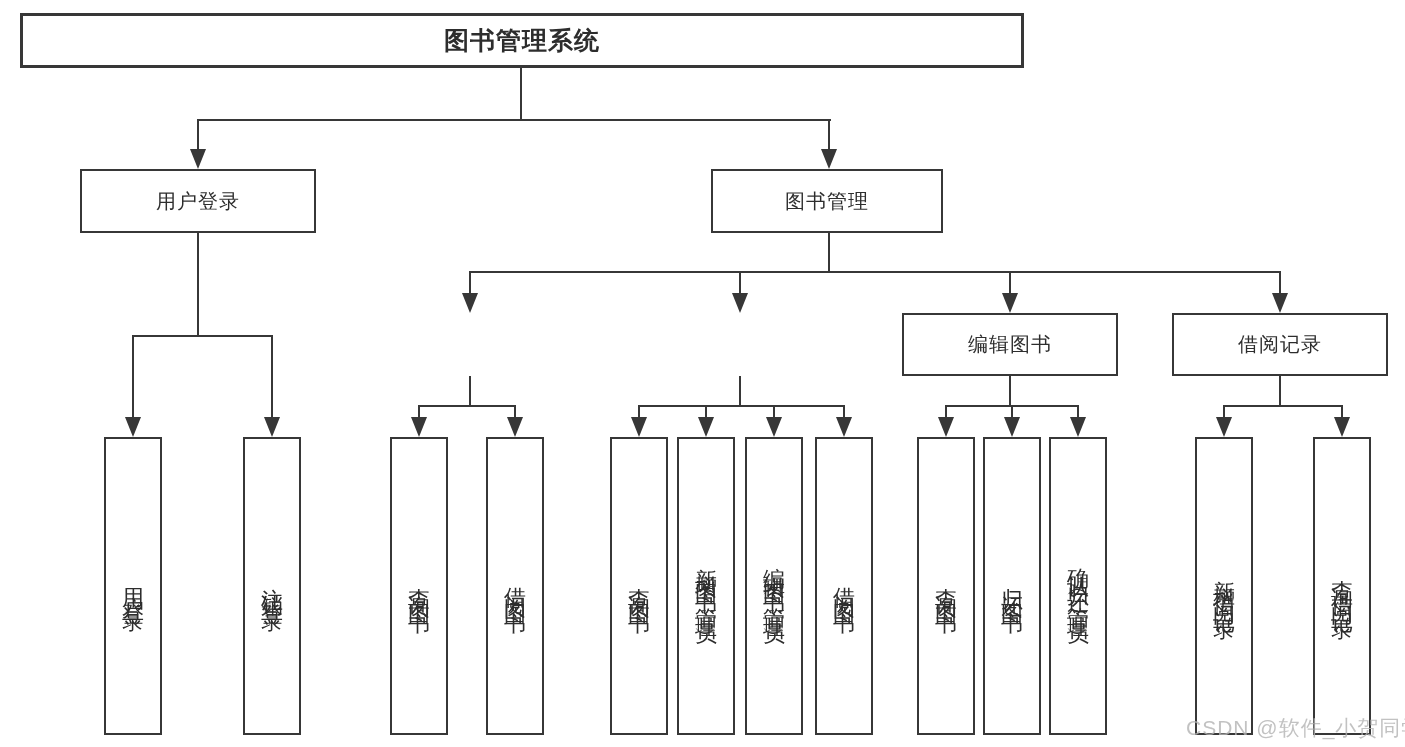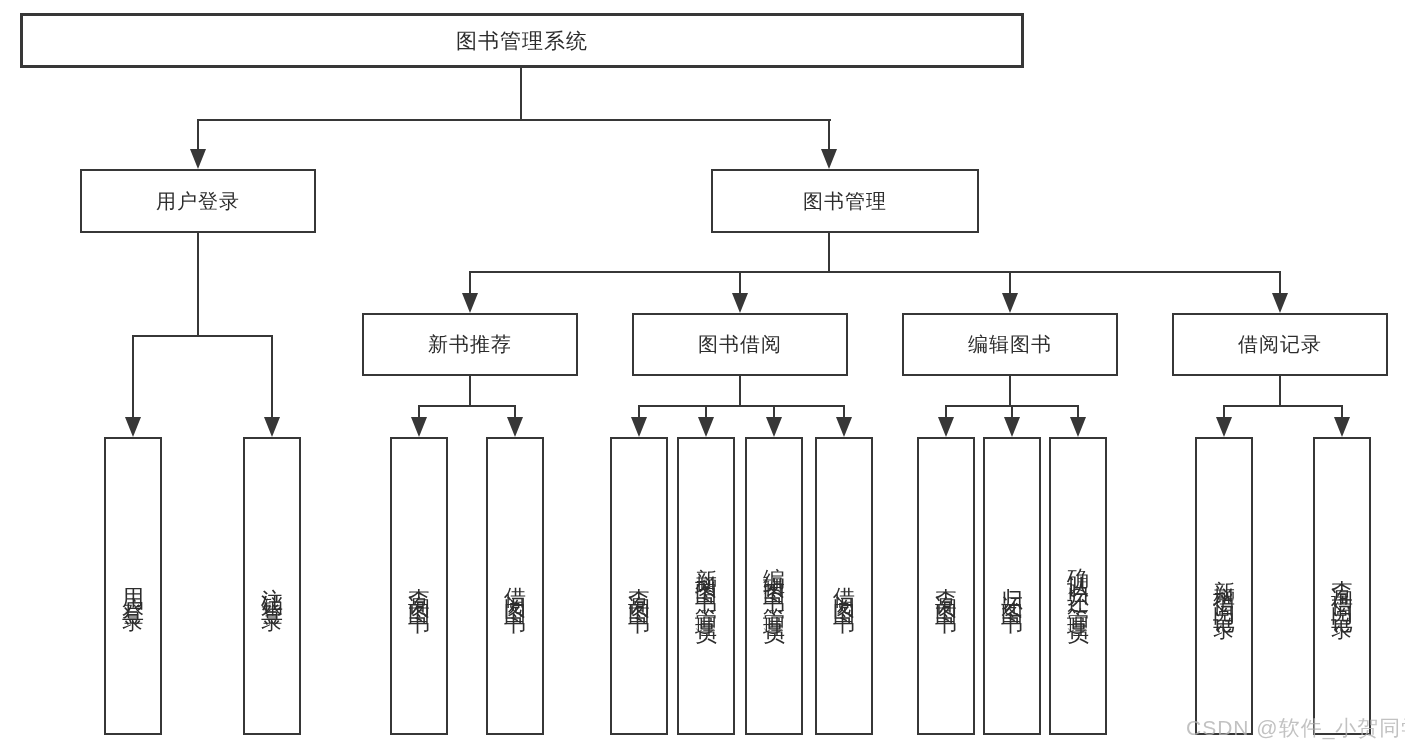--- a/index.html
+++ b/index.html
@@ -6,21 +6,21 @@
   #canvas{
     position:relative;width:1405px;height:747px;background:#fff;overflow:hidden;
     font-family:"Liberation Sans","DejaVu Sans",sans-serif;color:#2d2d2d;
   }
   .box{
     position:absolute;box-sizing:border-box;background:#fff;
     border:2px solid #373737;display:flex;align-items:center;justify-content:center;
   }
   .root-box{border-width:3px;}
   .hlabel{font-size:20px;font-weight:500;letter-spacing:1px;white-space:nowrap;}
-  .root-label{font-size:21px;}
+  .root-label{font-size:25px;font-weight:bold;}
   .leaf{width:58px;top:437px;height:298px;border-width:2.5px;}
   .vlabel{
     writing-mode:vertical-rl;text-orientation:mixed;
     font-size:22px;font-weight:500;letter-spacing:8px;line-height:1;white-space:nowrap;
   }
   .ln{position:absolute;background:#373737;}
   .ah{
     position:absolute;width:0;height:0;
     border-left:8px solid transparent;border-right:8px solid transparent;
     border-top:20px solid #373737;
@@ -42,21 +42,21 @@
   <div class="ln" style="left:520px;top:68px;width:2px;height:51px;"></div>
   <div class="ln" style="left:197px;top:119px;width:634px;height:2px;"></div>
   <div class="ln" style="left:197px;top:119px;width:2px;height:32px;"></div>
   <div class="ah" style="left:190px;top:149px;"></div>
   <div class="ln" style="left:828px;top:119px;width:2px;height:32px;"></div>
   <div class="ah" style="left:821px;top:149px;"></div>
 
   <div class="box" style="left:80px;top:169px;width:236px;height:64px;">
     <span class="hlabel">用户登录</span>
   </div>
-  <div class="box" style="left:711px;top:169px;width:268px;height:64px;">
+  <div class="box" style="left:711px;top:169px;width:232px;height:64px;">
     <span class="hlabel">图书管理</span>
   </div>
 
   <div class="ln" style="left:197px;top:233px;width:2px;height:104px;"></div>
   <div class="ln" style="left:132px;top:335px;width:141px;height:2px;"></div>
   <div class="ln" style="left:132px;top:335px;width:2px;height:84px;"></div>
   <div class="ah" style="left:125px;top:417px;"></div>
   <div class="ln" style="left:271px;top:335px;width:2px;height:84px;"></div>
   <div class="ah" style="left:264px;top:417px;"></div>
 
@@ -64,26 +64,20 @@
   <div class="ln" style="left:469px;top:271px;width:812px;height:2px;"></div>
   <div class="ln" style="left:469px;top:271px;width:2px;height:24px;"></div>
   <div class="ah" style="left:462px;top:293px;"></div>
   <div class="ln" style="left:739px;top:271px;width:2px;height:24px;"></div>
   <div class="ah" style="left:732px;top:293px;"></div>
   <div class="ln" style="left:1009px;top:271px;width:2px;height:24px;"></div>
   <div class="ah" style="left:1002px;top:293px;"></div>
   <div class="ln" style="left:1279px;top:271px;width:2px;height:24px;"></div>
   <div class="ah" style="left:1272px;top:293px;"></div>
 
-  <div class="box" style="left:362px;top:313px;width:216px;height:63px;">
-    <span class="hlabel">新书推荐</span>
-  </div>
-  <div class="box" style="left:632px;top:313px;width:216px;height:63px;">
-    <span class="hlabel">图书借阅</span>
-  </div>
   <div class="box" style="left:902px;top:313px;width:216px;height:63px;">
     <span class="hlabel">编辑图书</span>
   </div>
   <div class="box" style="left:1172px;top:313px;width:216px;height:63px;">
     <span class="hlabel">借阅记录</span>
   </div>
 
   <div class="ln" style="left:469px;top:376px;width:2px;height:30px;"></div>
   <div class="ln" style="left:418px;top:405px;width:98px;height:2px;"></div>
   <div class="ln" style="left:418px;top:405px;width:2px;height:14px;"></div>

